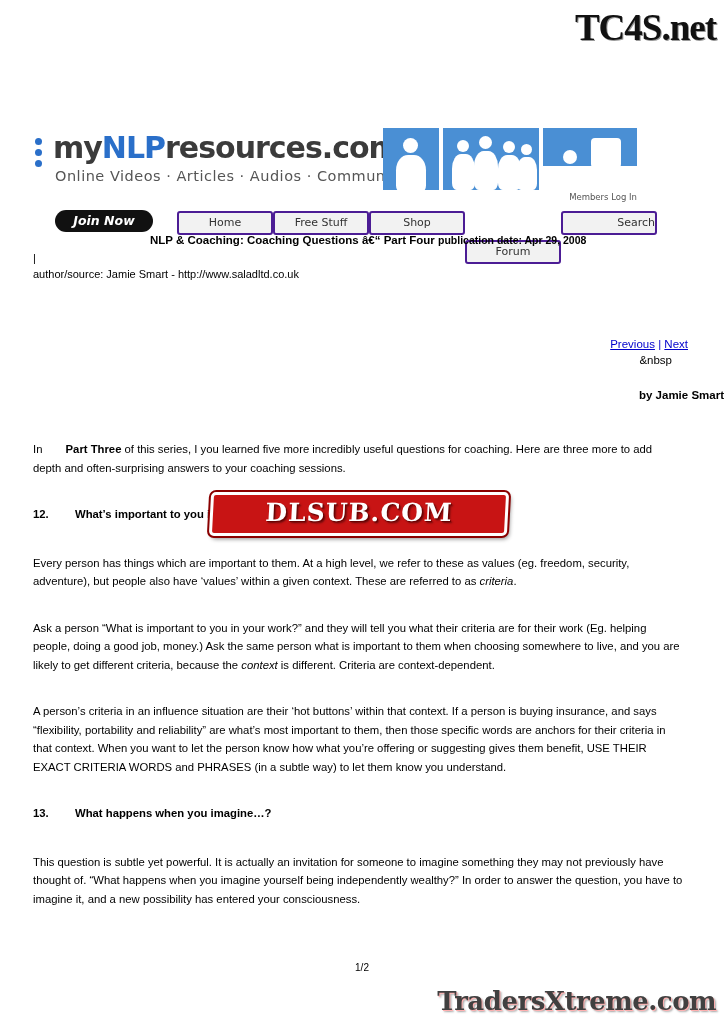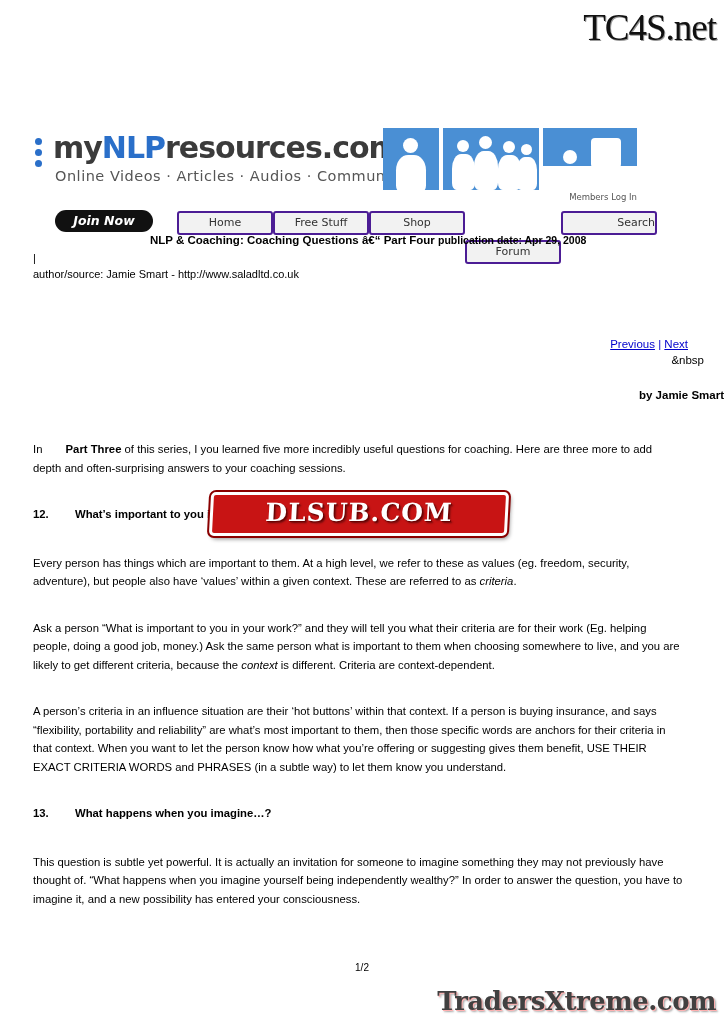--- a/index.html
+++ b/index.html
@@ -18,21 +18,21 @@
     overflow: hidden;
     background: #fff;
   }
 
   
   .tc4s {
     position: absolute;
     top: 6px;
     right: 8px;
     font-family: "Liberation Serif", serif;
-    font-weight: normal;
+    font-weight: bold;
     font-size: 37px;
     color: #111;
     letter-spacing: -1px;
     text-shadow: 1px 1px 0 #999;
   }
 
   
   .banner {
     position: absolute;
     left: 33px;
@@ -199,21 +199,21 @@
     top: 338px;
     font-size: 11.5px;
     color: #0000cc;
   }
   .prevnext a {
     color: #0000cc;
     text-decoration: underline;
   }
   .nbsp {
     position: absolute;
-    right: 20px;
+    right: 52px;
     top: 354px;
     font-size: 11.5px;
     color: #000;
   }
 
   .byline {
     position: absolute;
     left: 0;
     top: 389px;
     width: 724px;

